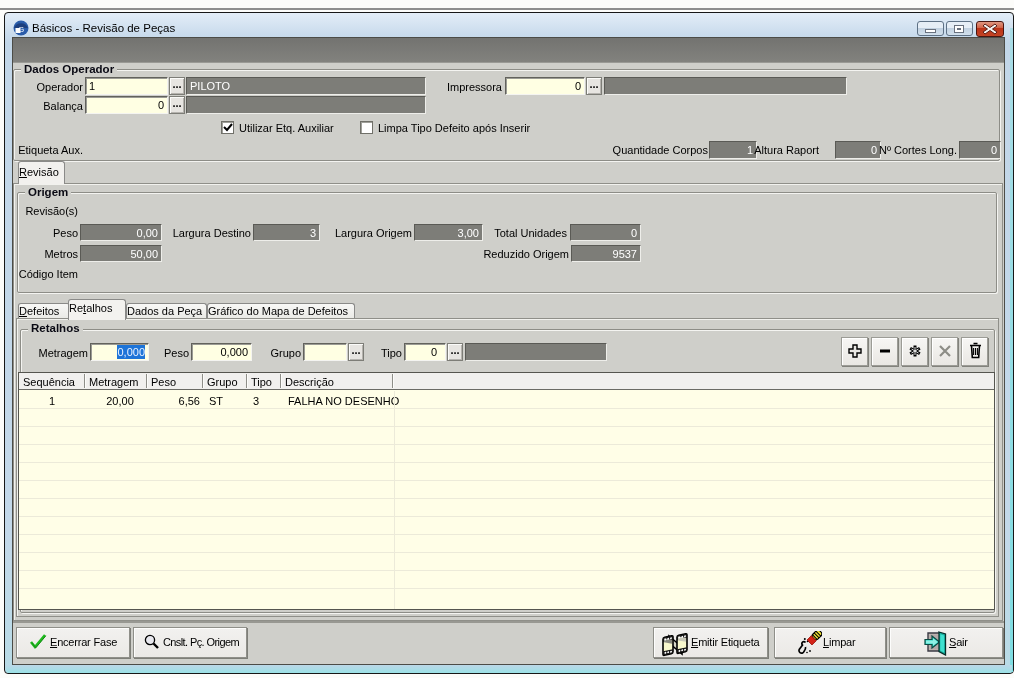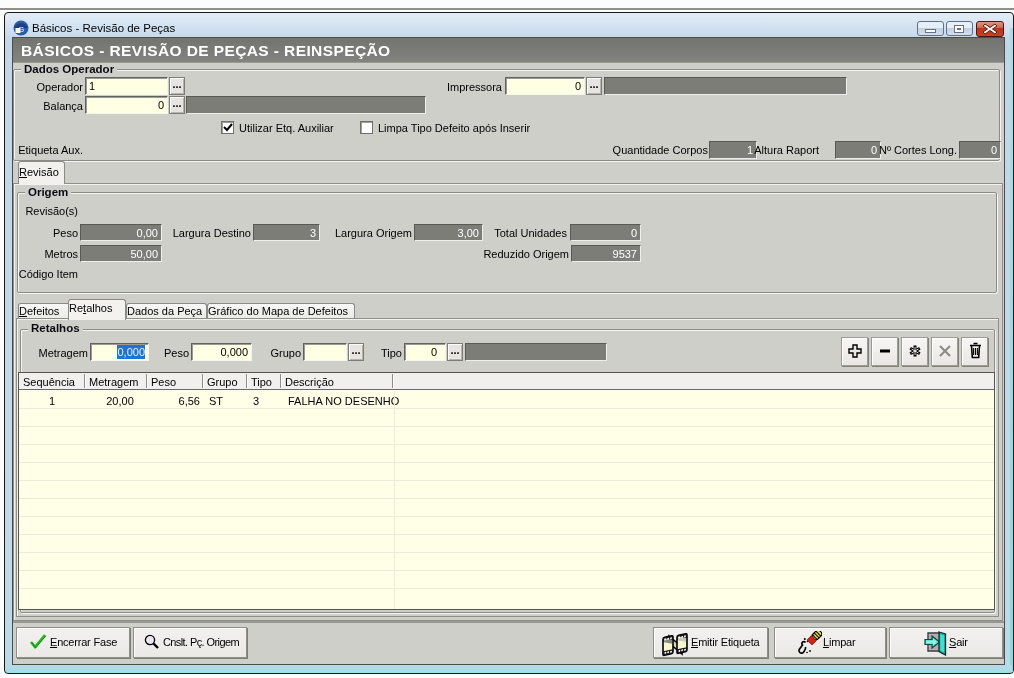--- a/index.html
+++ b/index.html
@@ -47,28 +47,28 @@
  <div class="abs" style="left:954px;top:25px;width:10px;height:8px;background:#fff;border:1px solid #69717e"></div>
  <div class="abs" style="left:957px;top:28px;width:4px;height:2px;background:#69717e"></div>
  <div class="abs" style="left:976px;top:21px;width:28px;height:16px;border:1px solid #4a1510;border-radius:3px;background:linear-gradient(#e09782 0,#cf5f43 45%,#bc3318 46%,#c34425)"></div>
  <svg class="abs" style="left:981px;top:23px" width="18" height="12" viewBox="0 0 18 12">
       <path d="M4 1 L9 4.5 L14 1 L16 3 L11.5 6 L16 9 L14 11 L9 7.5 L4 11 L2 9 L6.5 6 L2 3 Z" fill="#f4f4f4" stroke="#5a2018" stroke-width="1"></path>
     </svg>
 
  <div class="abs" style="left:12px;top:37px;width:993px;height:628px;background:#cfcfca;box-shadow:inset 0 0 0 1px #4c4c47"></div>
 
  <div class="abs" style="left:13px;top:38px;width:991px;height:25px;background:linear-gradient(#737370,#82827e);border-bottom:1px solid #9a9a95"></div>
- <div class="abs" style="left:21px;top:42px;font-size:15.5px;font-weight:bold;color:#fff;letter-spacing:.4px;font-family:'Liberation Sans'">BÁSICOS - REVISÃO DE PEÇAS - REINSPEÇÃO</div>
 
  <div class="gb" style="left:13px;top:69px;width:987px;height:92px"></div>
  <div class="gbl" style="left:21px;top:63px">Dados Operador</div>
 
  <div class="lbl r" style="left:23px;top:81px;width:60px">Operador</div>
  <div class="yf" style="left:85px;top:77px;width:83px;height:18px">1</div>
  <div class="dots" style="left:169px;top:77px;width:16px;height:18px">...</div>
+ <div class="gf" style="left:186px;top:77px;width:240px;height:18px">PILOTO</div>
  <div class="lbl r" style="left:438px;top:81px;width:64px">Impressora</div>
  <div class="yf r" style="left:505px;top:77px;width:80px;height:18px">0</div>
  <div class="dots" style="left:586px;top:77px;width:16px;height:18px">...</div>
  <div class="gf" style="left:604px;top:77px;width:243px;height:18px"></div>
 
  <div class="lbl r" style="left:23px;top:100px;width:60px">Balança</div>
  <div class="yf r" style="left:85px;top:96px;width:83px;height:18px">0</div>
  <div class="dots" style="left:169px;top:96px;width:16px;height:18px">...</div>
  <div class="gf" style="left:186px;top:96px;width:240px;height:18px"></div>
 

